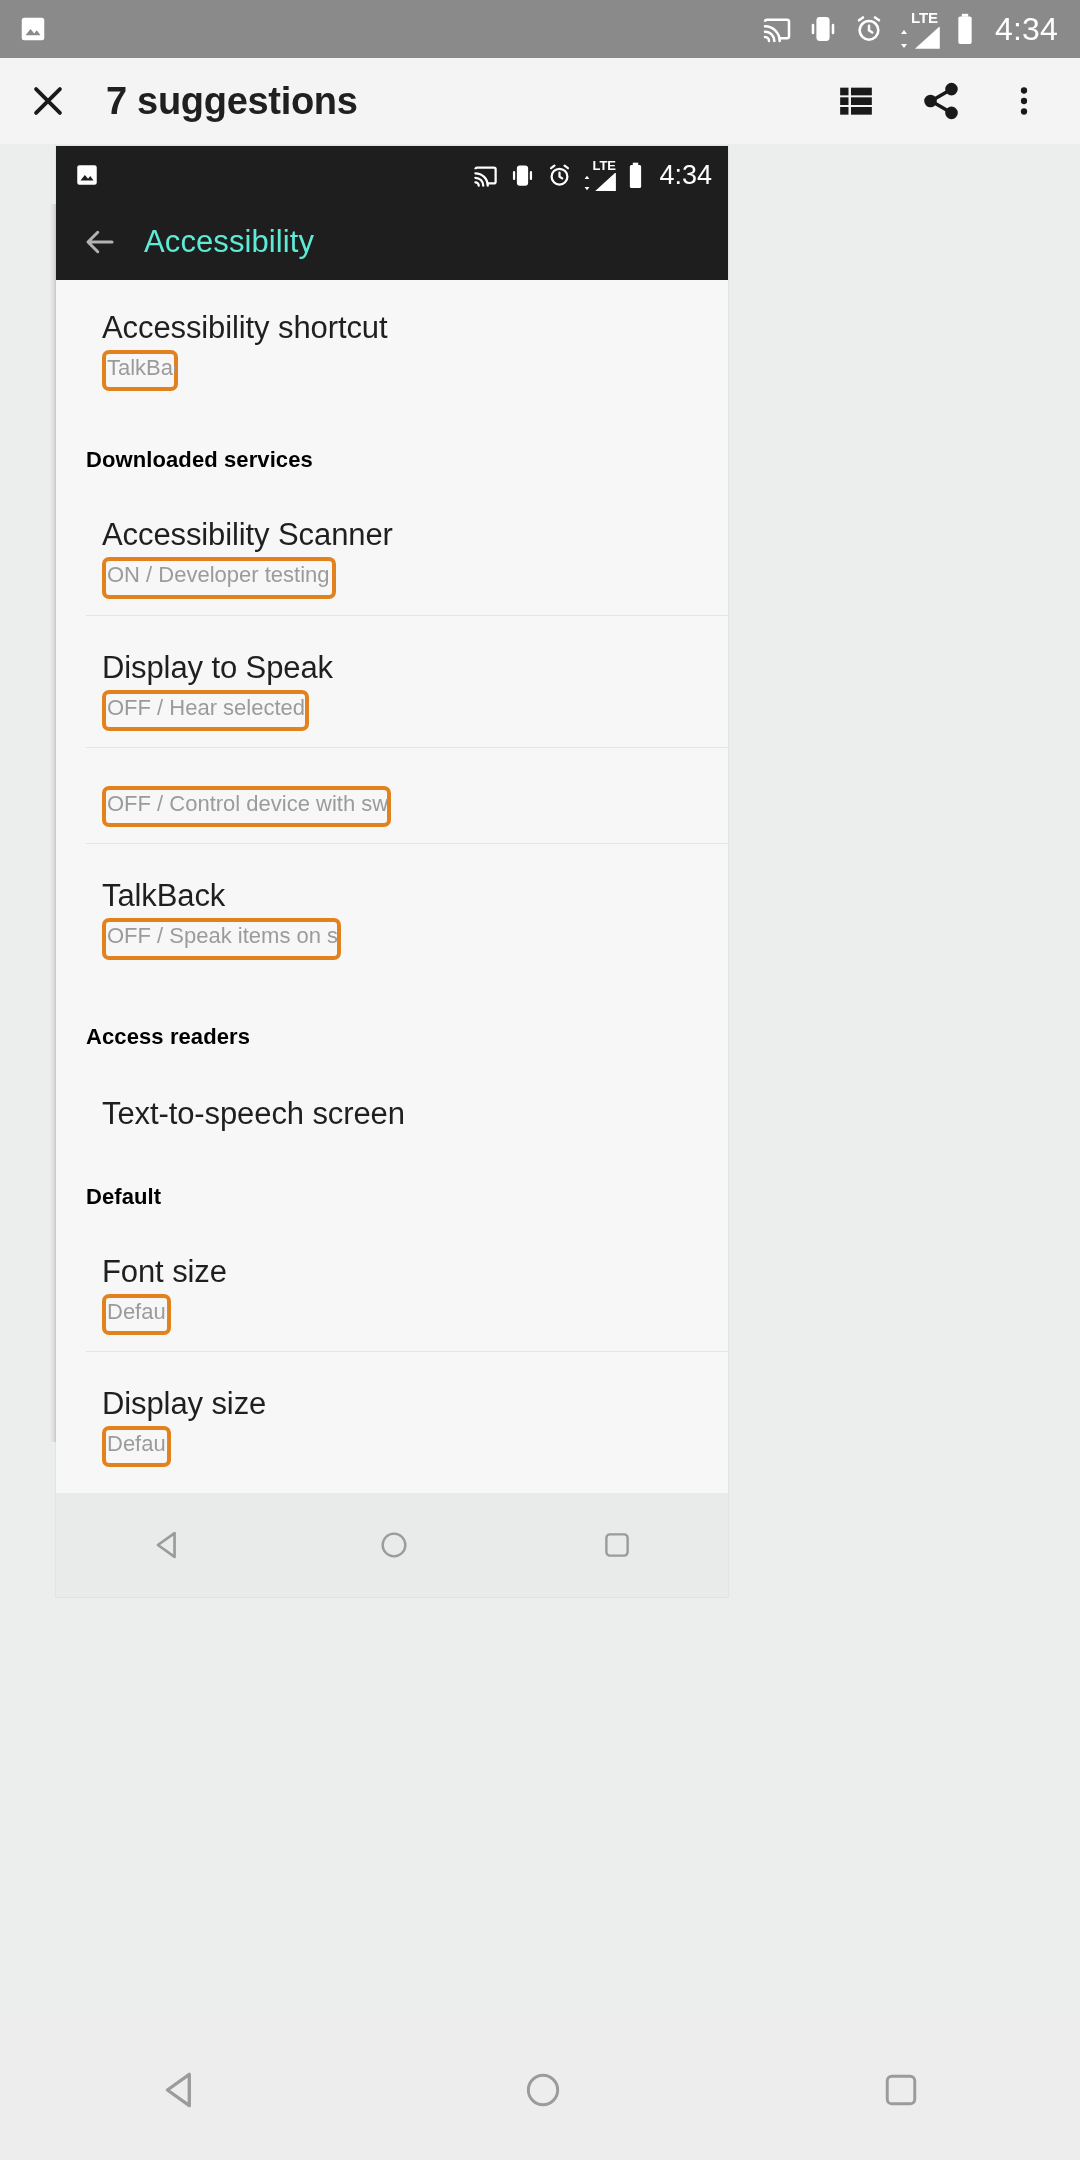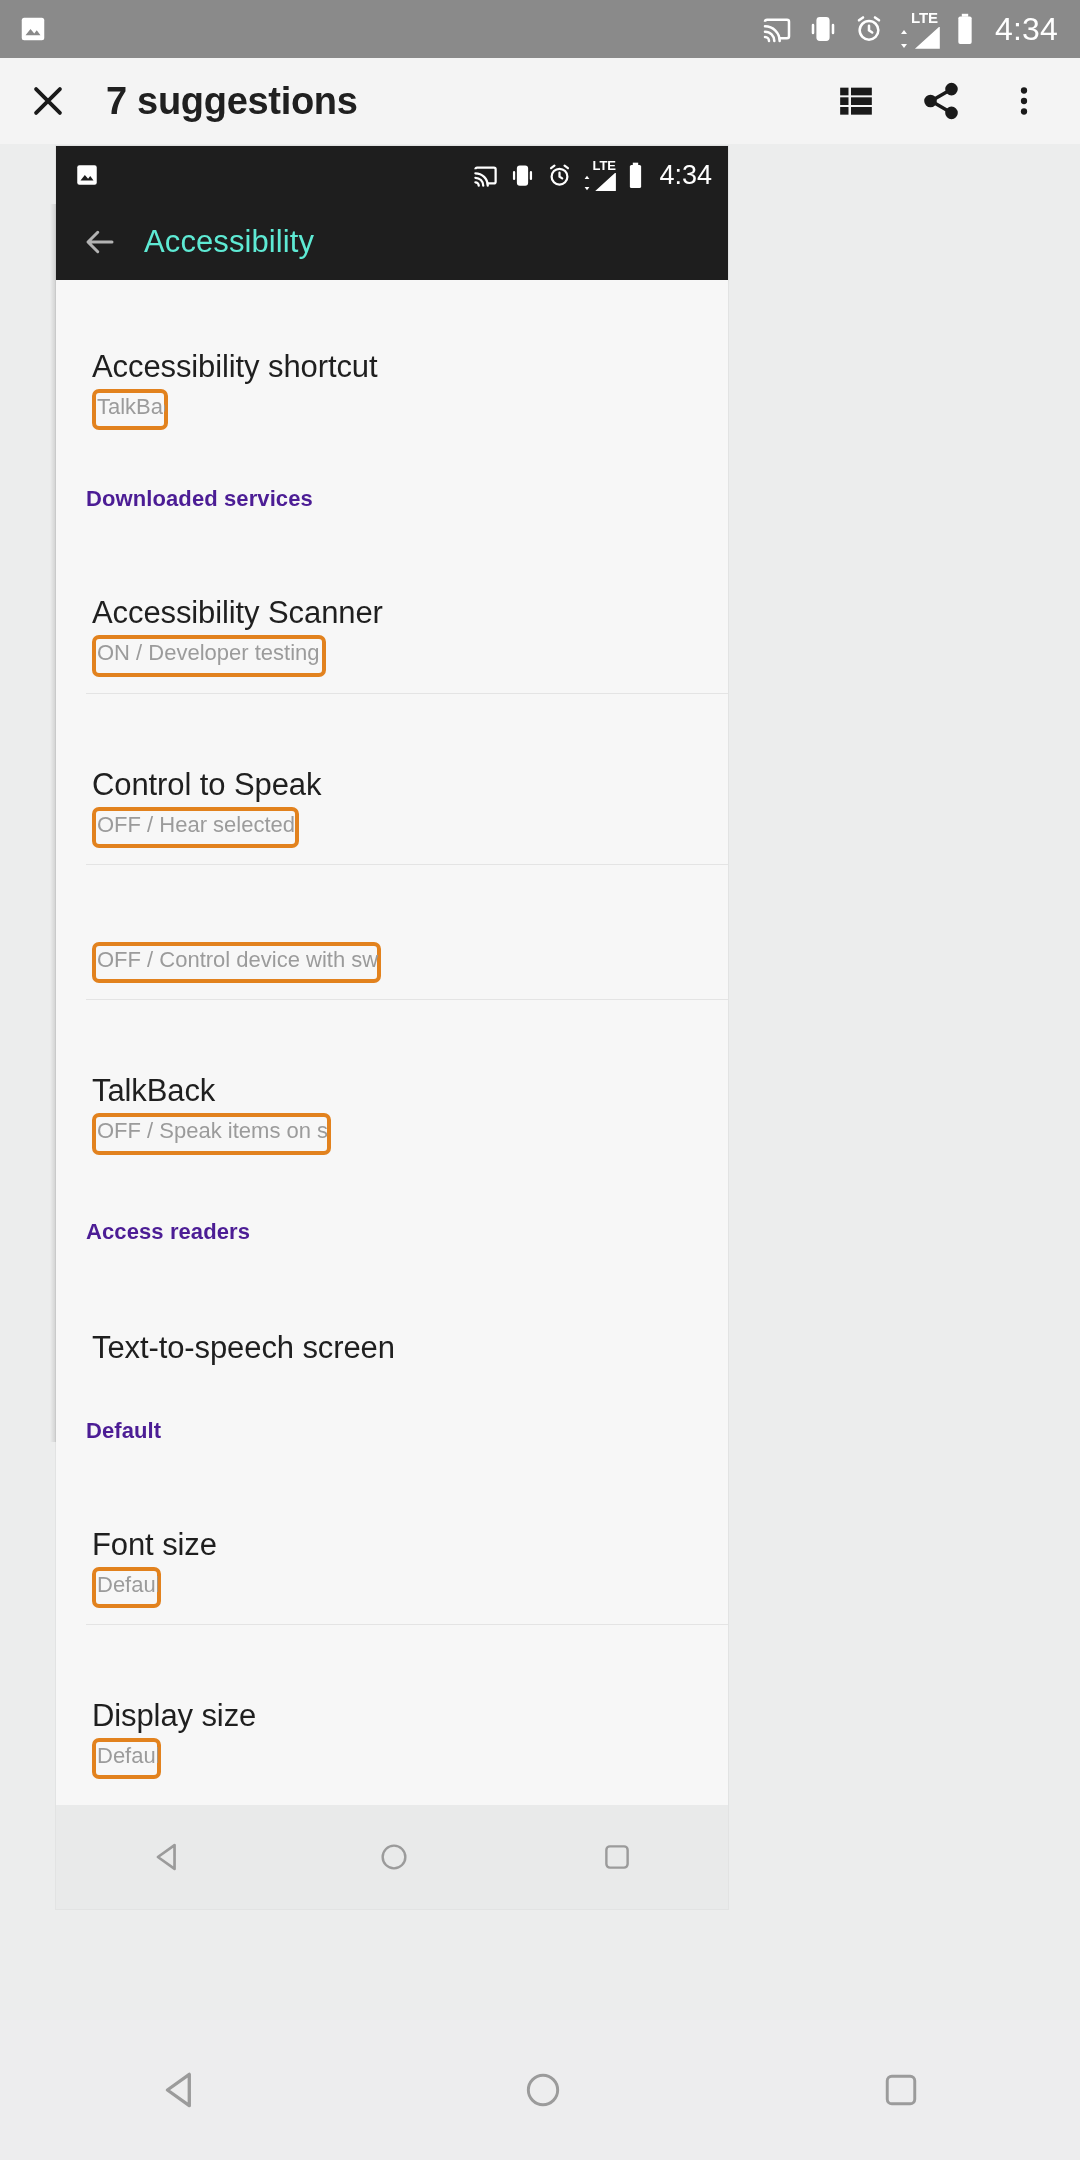--- a/index.html
+++ b/index.html
@@ -59,35 +59,35 @@
 
   
   .inner-appbar{
     height:76px;background:#1e1e1e;display:flex;align-items:center;
   }
   .iab-back{width:88px;display:flex;align-items:center;justify-content:center;}
   .iab-title{color:#5eead4;font-size:31px;letter-spacing:0.1px;}
 
   
   .list{background:#f7f7f7;padding-bottom:4px;}
-  .row{position:relative;padding:22px 0 22px 36px;margin-top:39px;}
+  .row{position:relative;padding:22px 0 22px 46px;}
   .row-title{font-size:31px;color:#1f1f1f;line-height:1.16;letter-spacing:-0.1px;}
   .row-sub-wrap{margin-top:4px;position:relative;display:inline-block;}
   .row-sub{
     font-size:22px;color:#9b9b9b;line-height:1.2;white-space:nowrap;
     display:inline-block;overflow:hidden;
   }
   .hl{
     border:4px solid #e2821e;border-radius:7px;
     padding:1px 0 2px 1px;display:inline-block;
     box-sizing:border-box;
   }
   .divider{height:1px;background:#e4e4e4;margin-left:30px;}
   .section{
-    font-size:22px;font-weight:700;color:#4c1d95;
+    font-size:22px;font-weight:700;color:#000000;
     padding:30px 0 10px 30px;letter-spacing:0.1px;
   }
 
   
   .inner-navbar{
     height:104px;background:#e9eaea;
     display:flex;align-items:center;justify-content:space-around;
   }
 
   
@@ -294,21 +294,21 @@
         <div class="row-title">Accessibility Scanner</div>
         <div class="row-sub-wrap">
           <span class="hl" style="width:234px;">
             <span class="row-sub" style="width:226px;">ON / Developer testing tool</span>
           </span>
         </div>
       </div>
       <div class="divider"></div>
 
       <div class="row" style="padding-top:34px;padding-bottom:16px;">
-        <div class="row-title">Control to Speak</div>
+        <div class="row-title">Display to Speak</div>
         <div class="row-sub-wrap">
           <span class="hl" style="width:207px;">
             <span class="row-sub" style="width:199px;">OFF / Hear selected text</span>
           </span>
         </div>
       </div>
       <div class="divider"></div>
 
       <div class="row" style="padding-top:34px;padding-bottom:16px;">
         <div class="row-sub-wrap">

